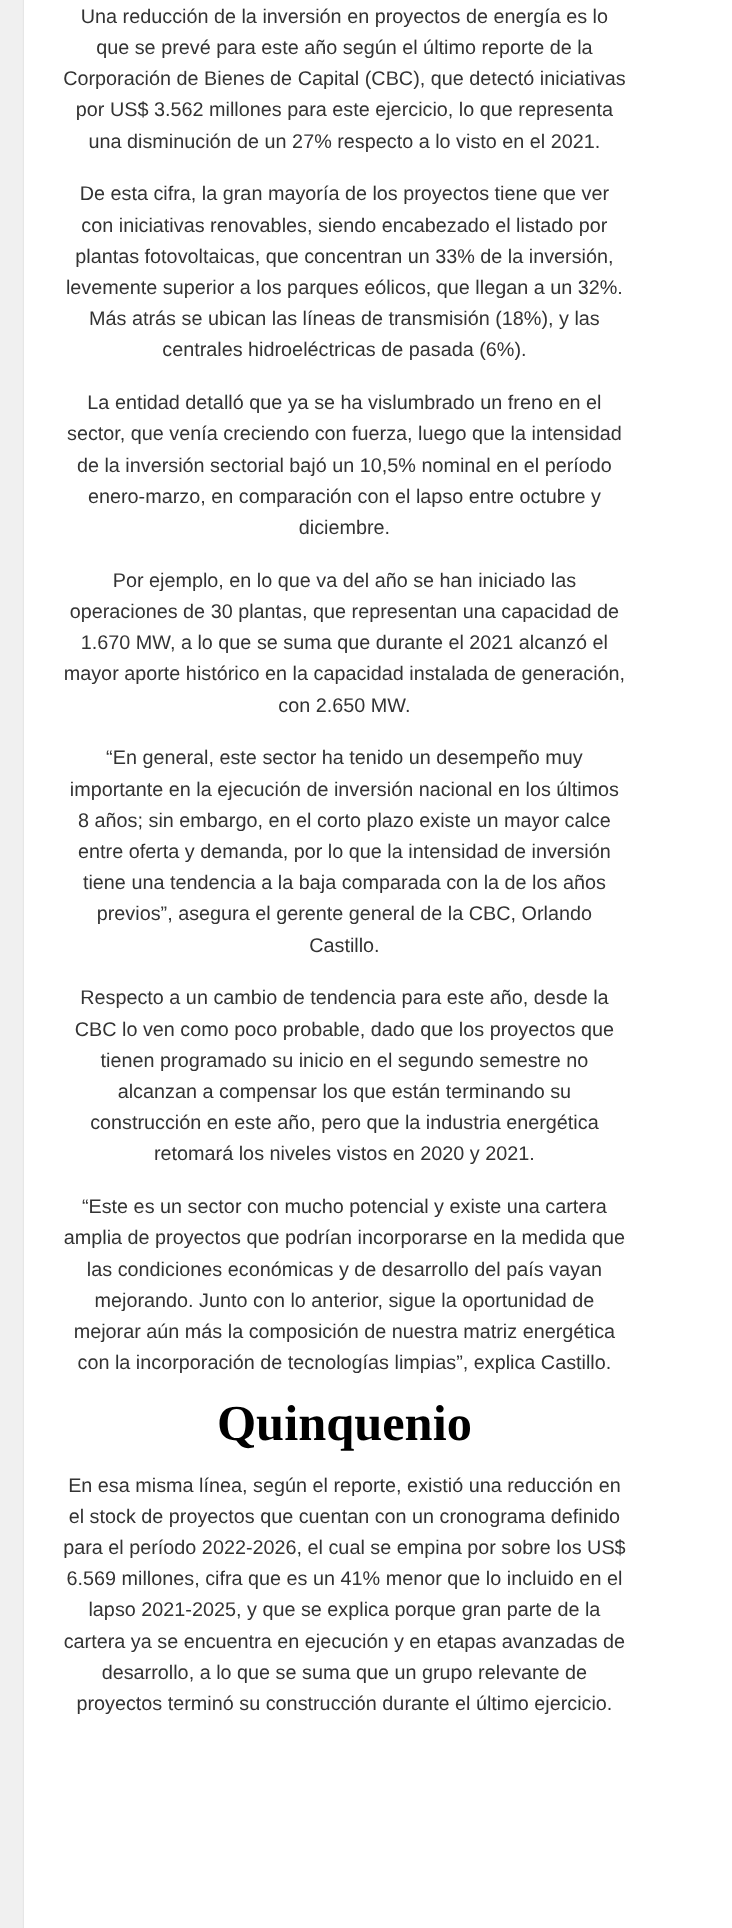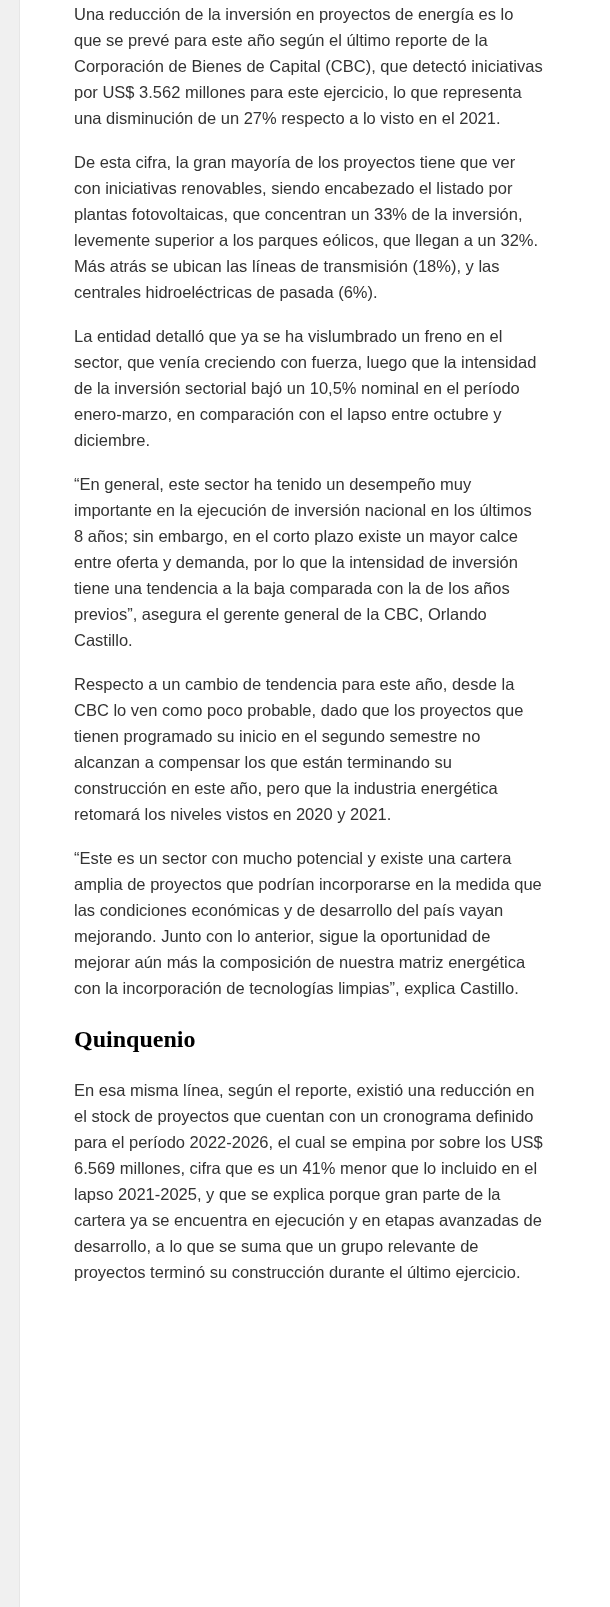--- a/index.html
+++ b/index.html
@@ -13,48 +13,49 @@
   }
   .gutter {
     position: absolute;
     left: 0; top: 0;
     width: 19px; height: 1607px;
     background: #f0f0f0;
     border-right: 1px solid #e6e6e6;
   }
   .article {
     position: absolute;
-    left: 74px;
+    left: 52px;
     top: 0;
     width: 470px;
     padding-top: 1px;
     color: #333333;
     font-size: 16.5px;
     line-height: 26px;
-    text-align: left;
+    text-align: center;
   }
   .article p {
     margin: 0 0 18px 0;
   }
   .article h2 {
     font-family: "Liberation Serif", "DejaVu Serif", serif;
-    font-size: 24px;
+    font-size: 42px;
     line-height: 40px;
     font-weight: 700;
     color: #000000;
     margin: 0 0 18px 0;
   }
 </style>
 </head>
 <body>
 
 <div class="gutter"></div>
 
 <article class="article">
   <p>Una reducción de la inversión en proyectos de energía es lo que se prevé para este año según el último reporte de la Corporación de Bienes de Capital (CBC), que detectó iniciativas por US$ 3.562 millones para este ejercicio, lo que representa una disminución de un 27% respecto a lo visto en el 2021.</p>
   <p>De esta cifra, la gran mayoría de los proyectos tiene que ver con iniciativas renovables, siendo encabezado el listado por plantas fotovoltaicas, que concentran un 33% de la inversión, levemente superior a los parques eólicos, que llegan a un 32%. Más atrás se ubican las líneas de transmisión (18%), y las centrales hidroeléctricas de pasada (6%).</p>
   <p>La entidad detalló que ya se ha vislumbrado un freno en el sector, que venía creciendo con fuerza, luego que la intensidad de la inversión sectorial bajó un 10,5% nominal en el período enero-marzo, en comparación con el lapso entre octubre y diciembre.</p>
+  <p>Por ejemplo, en lo que va del año se han iniciado las operaciones de 30 plantas, que representan una capacidad de 1.670 MW, a lo que se suma que durante el 2021 alcanzó el mayor aporte histórico en la capacidad instalada de generación, con 2.650 MW.</p>
   <p>“En general, este sector ha tenido un desempeño muy importante en la ejecución de inversión nacional en los últimos 8 años; sin embargo, en el corto plazo existe un mayor calce entre oferta y demanda, por lo que la intensidad de inversión tiene una tendencia a la baja comparada con la de los años previos”, asegura el gerente general de la CBC, Orlando Castillo.</p>
   <p>Respecto a un cambio de tendencia para este año, desde la CBC lo ven como poco probable, dado que los proyectos que tienen programado su inicio en el segundo semestre no alcanzan a compensar los que están terminando su construcción en este año, pero que la industria energética retomará los niveles vistos en 2020 y 2021.</p>
   <p>“Este es un sector con mucho potencial y existe una cartera amplia de proyectos que podrían incorporarse en la medida que las condiciones económicas y de desarrollo del país vayan mejorando. Junto con lo anterior, sigue la oportunidad de mejorar aún más la composición de nuestra matriz energética con la incorporación de tecnologías limpias”, explica Castillo.</p>
   <h2>Quinquenio</h2>
   <p>En esa misma línea, según el reporte, existió una reducción en el stock de proyectos que cuentan con un cronograma definido para el período 2022-2026, el cual se empina por sobre los US$ 6.569 millones, cifra que es un 41% menor que lo incluido en el lapso 2021-2025, y que se explica porque gran parte de la cartera ya se encuentra en ejecución y en etapas avanzadas de desarrollo, a lo que se suma que un grupo relevante de proyectos terminó su construcción durante el último ejercicio.</p>
 </article>
 
 </body></html>

